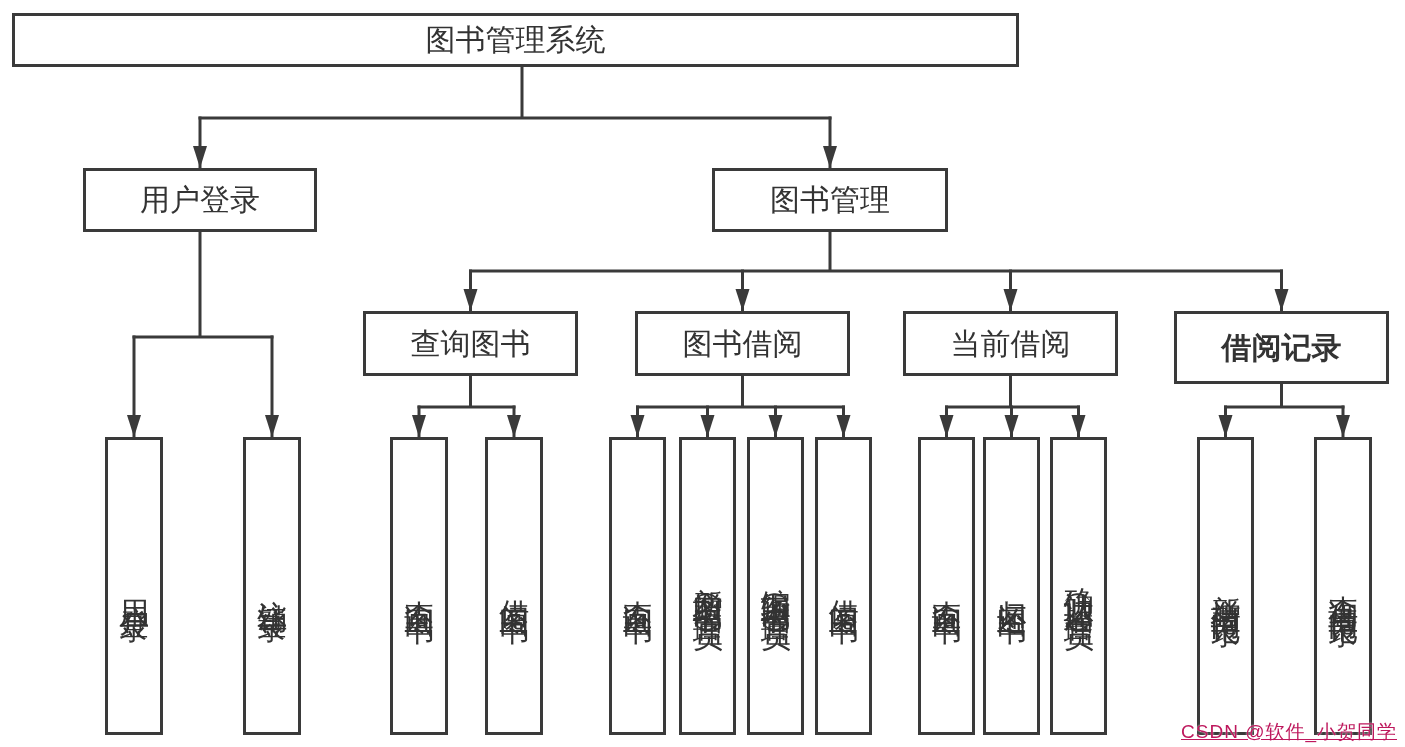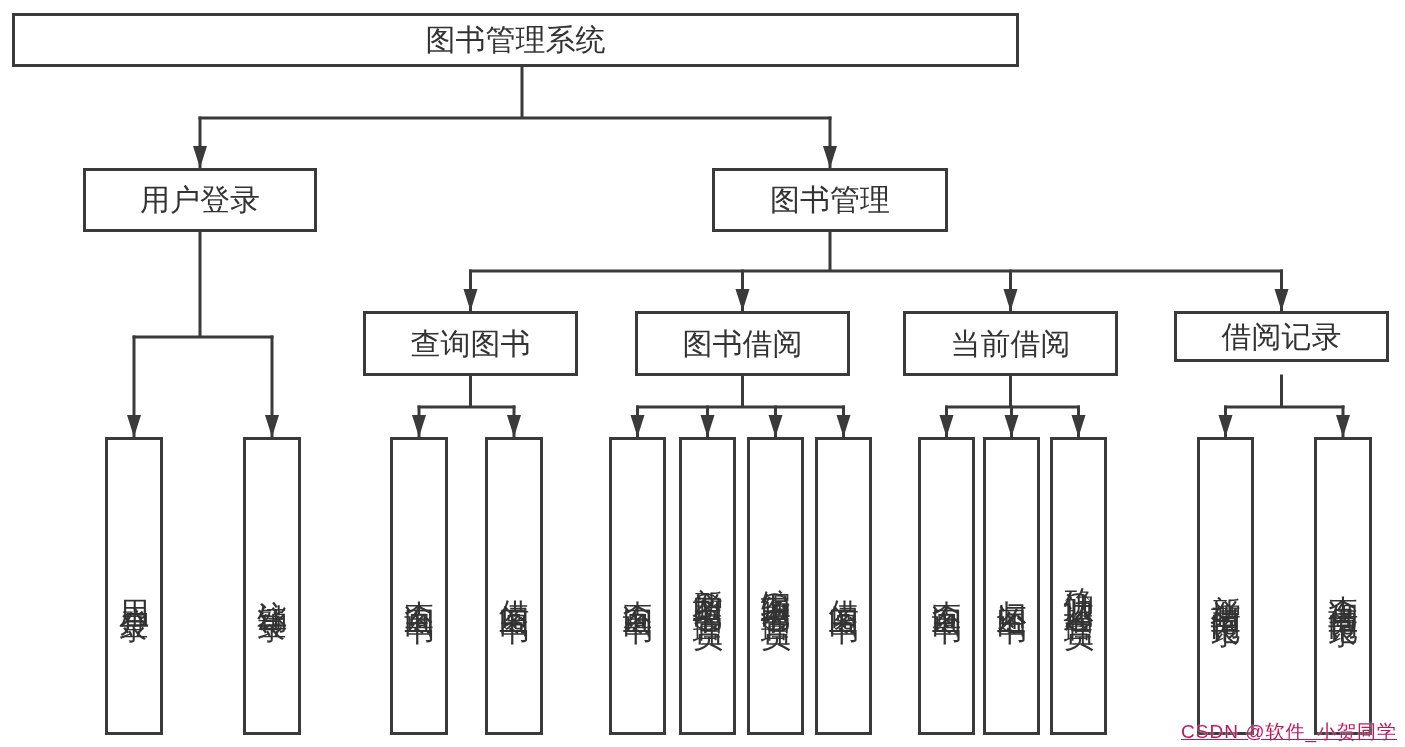--- a/index.html
+++ b/index.html
@@ -112,21 +112,21 @@
 
   <div class="node" style="left:363px; top:311px; width:215px; height:65px;">
     <span>查询图书</span>
   </div>
   <div class="node" style="left:903px; top:311px; width:215px; height:65px;">
     <span>当前借阅</span>
   </div>
   <div class="node" style="left:635px; top:311px; width:215px; height:65px;">
     <span>图书借阅</span>
   </div>
-  <div class="node" style="left:1174px; top:311px; width:215px; height:51px;">
+  <div class="node" style="left:1174px; top:311px; width:215px; height:73px;font-weight:bold;">
     <span>借阅记录</span>
   </div>
 
   <div class="node vbox" style="left:105px; top:437px; width:58px; height:298px;">
     <span>用户登录</span>
   </div>
   <div class="node vbox" style="left:243px; top:437px; width:58px; height:298px;">
     <span>注销登录</span>
   </div>
 

